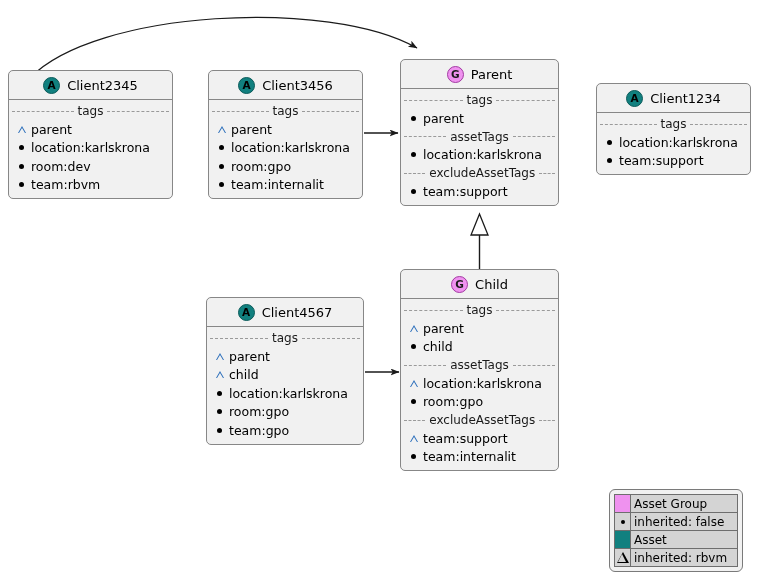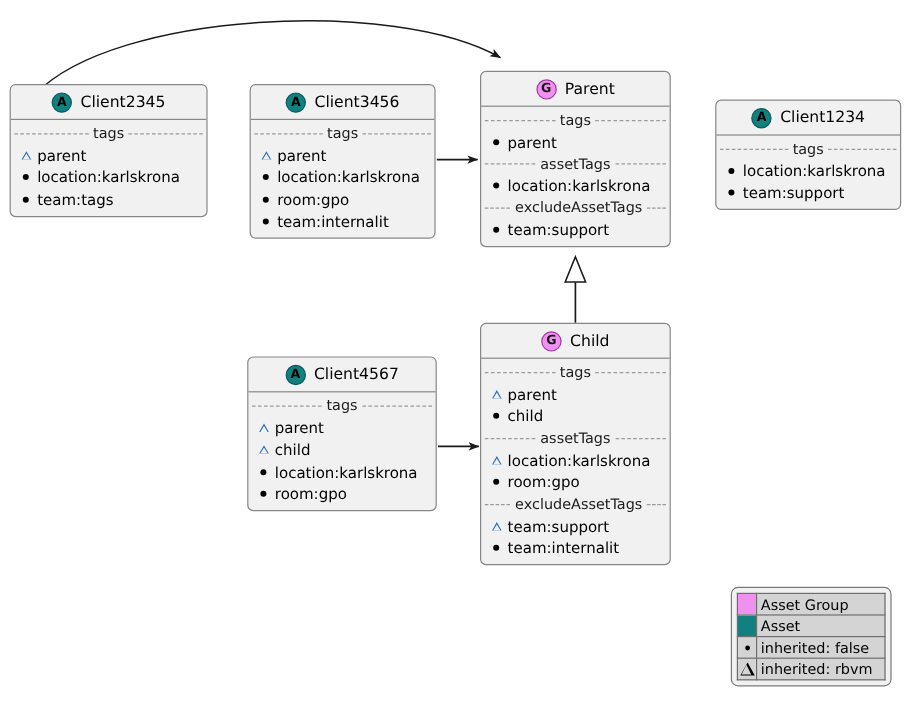--- a/index.html
+++ b/index.html
@@ -248,21 +248,27 @@
           <div class="tag-row">
             <span class="marker">
               <span class="dot"></span>
             </span>
             <span class="tag-label">location:karlskrona</span>
           </div>
           <div class="tag-row">
             <span class="marker">
               <span class="dot"></span>
             </span>
-            <span class="tag-label">team:tags</span>
+            <span class="tag-label">room:dev</span>
+          </div>
+          <div class="tag-row">
+            <span class="marker">
+              <span class="dot"></span>
+            </span>
+            <span class="tag-label">team:rbvm</span>
           </div>
         </div>
       </div>
       <div class="node" style="left: 208px; top: 70px; width: 155px;">
         <div class="node-header">
           <span class="stereo asset">A</span>
           <span class="node-title">Client3456</span>
         </div>
         <div class="node-body">
           <div class="section-sep">
@@ -389,20 +395,26 @@
             <span class="marker">
               <span class="dot"></span>
             </span>
             <span class="tag-label">location:karlskrona</span>
           </div>
           <div class="tag-row">
             <span class="marker">
               <span class="dot"></span>
             </span>
             <span class="tag-label">room:gpo</span>
+          </div>
+          <div class="tag-row">
+            <span class="marker">
+              <span class="dot"></span>
+            </span>
+            <span class="tag-label">team:gpo</span>
           </div>
         </div>
       </div>
       <div class="node" style="left: 400px; top: 269px; width: 159px;">
         <div class="node-header">
           <span class="stereo group">G</span>
           <span class="node-title">Child</span>
         </div>
         <div class="node-body">
           <div class="section-sep">
@@ -464,31 +476,31 @@
     <table class="legend-table">
       <tbody id="legend-rows">
           <tr>
             <td class="swatch-cell">
               <span class="swatch" style="background: rgb(239, 146, 239);"></span>
             </td>
             <td>Asset Group</td>
           </tr>
           <tr>
             <td class="swatch-cell">
-              <span class="swatch" style="background: rgb(17, 128, 127);"></span>
-            </td>
-            <td>Asset</td>
-          </tr>
-          <tr>
-            <td class="swatch-cell">
               <span class="legend-mark">
                 <span class="legend-dot"></span>
               </span>
             </td>
             <td>inherited: false</td>
+          </tr>
+          <tr>
+            <td class="swatch-cell">
+              <span class="swatch" style="background: rgb(17, 128, 127);"></span>
+            </td>
+            <td>Asset</td>
           </tr>
           <tr>
             <td class="swatch-cell">
               <span class="legend-mark">
                 <span class="legend-tri"></span>
               </span>
             </td>
             <td>inherited: rbvm</td>
           </tr>
         </tbody>

